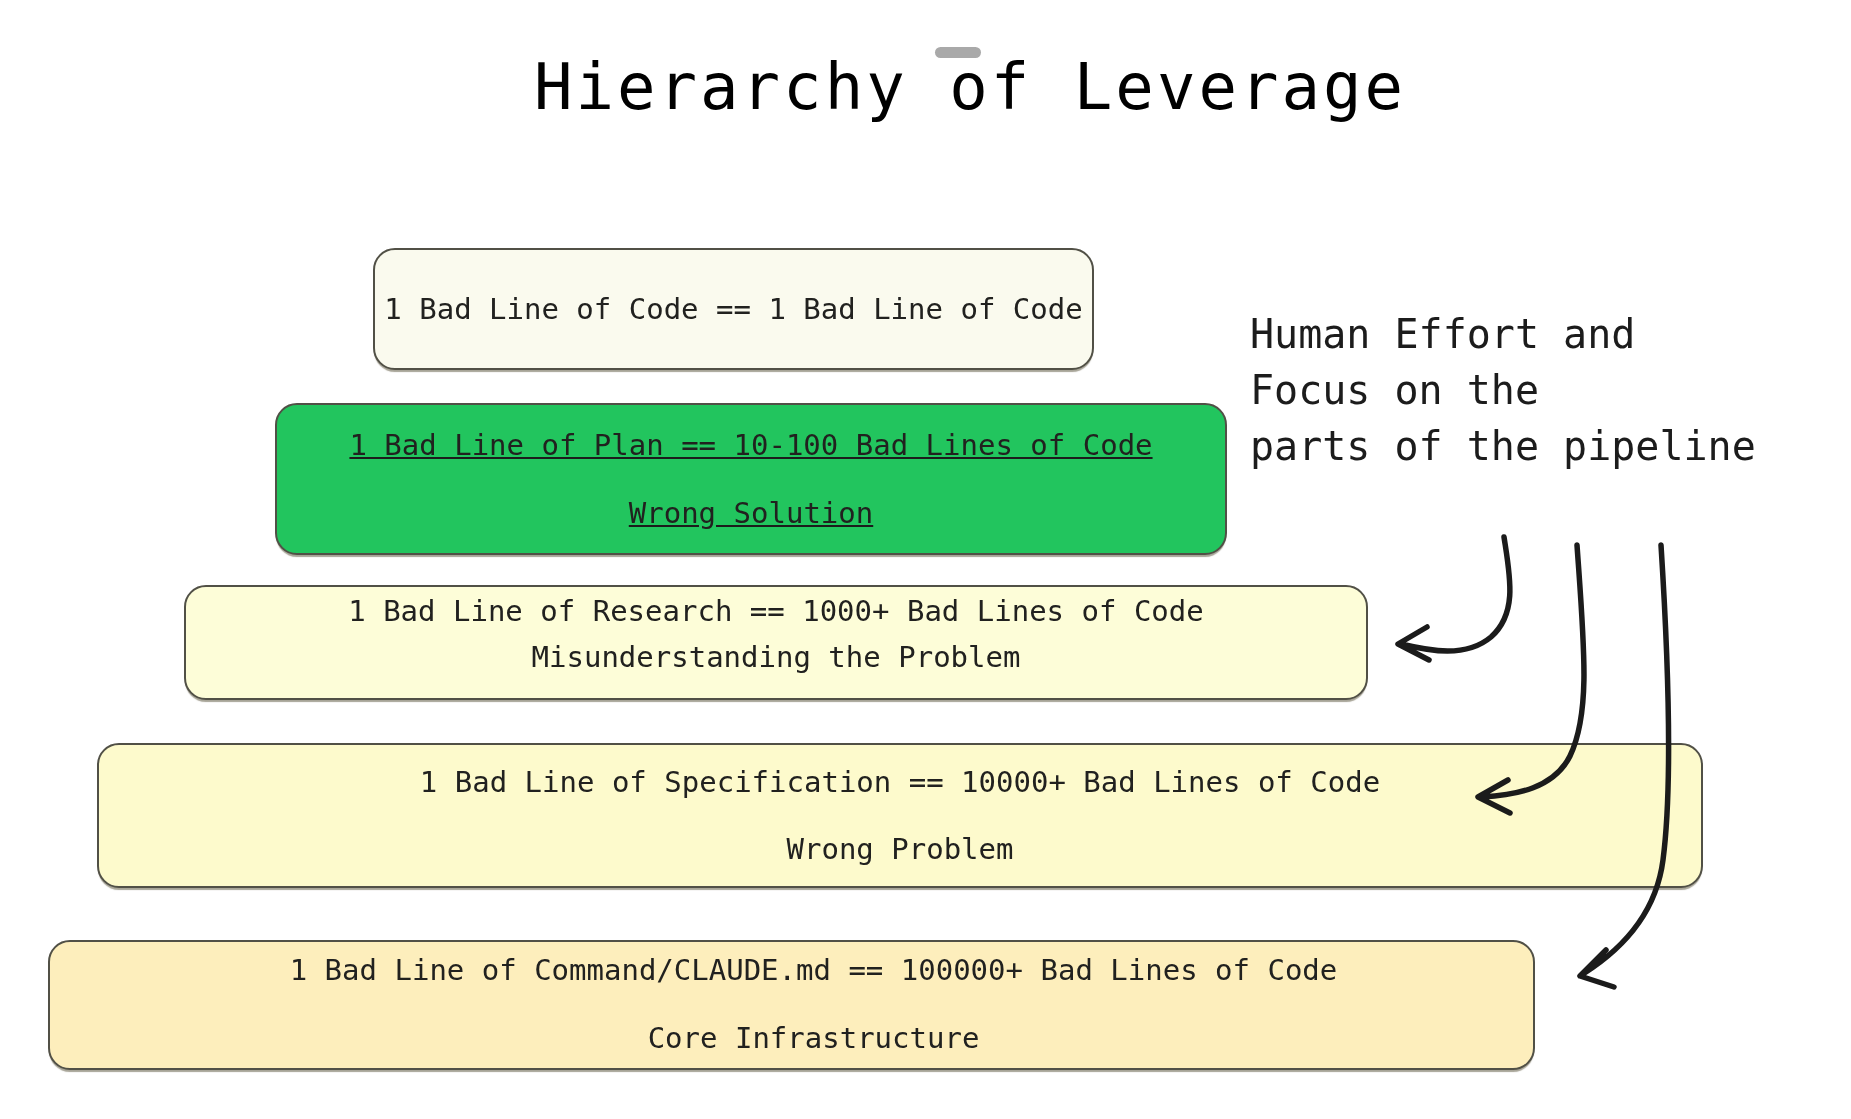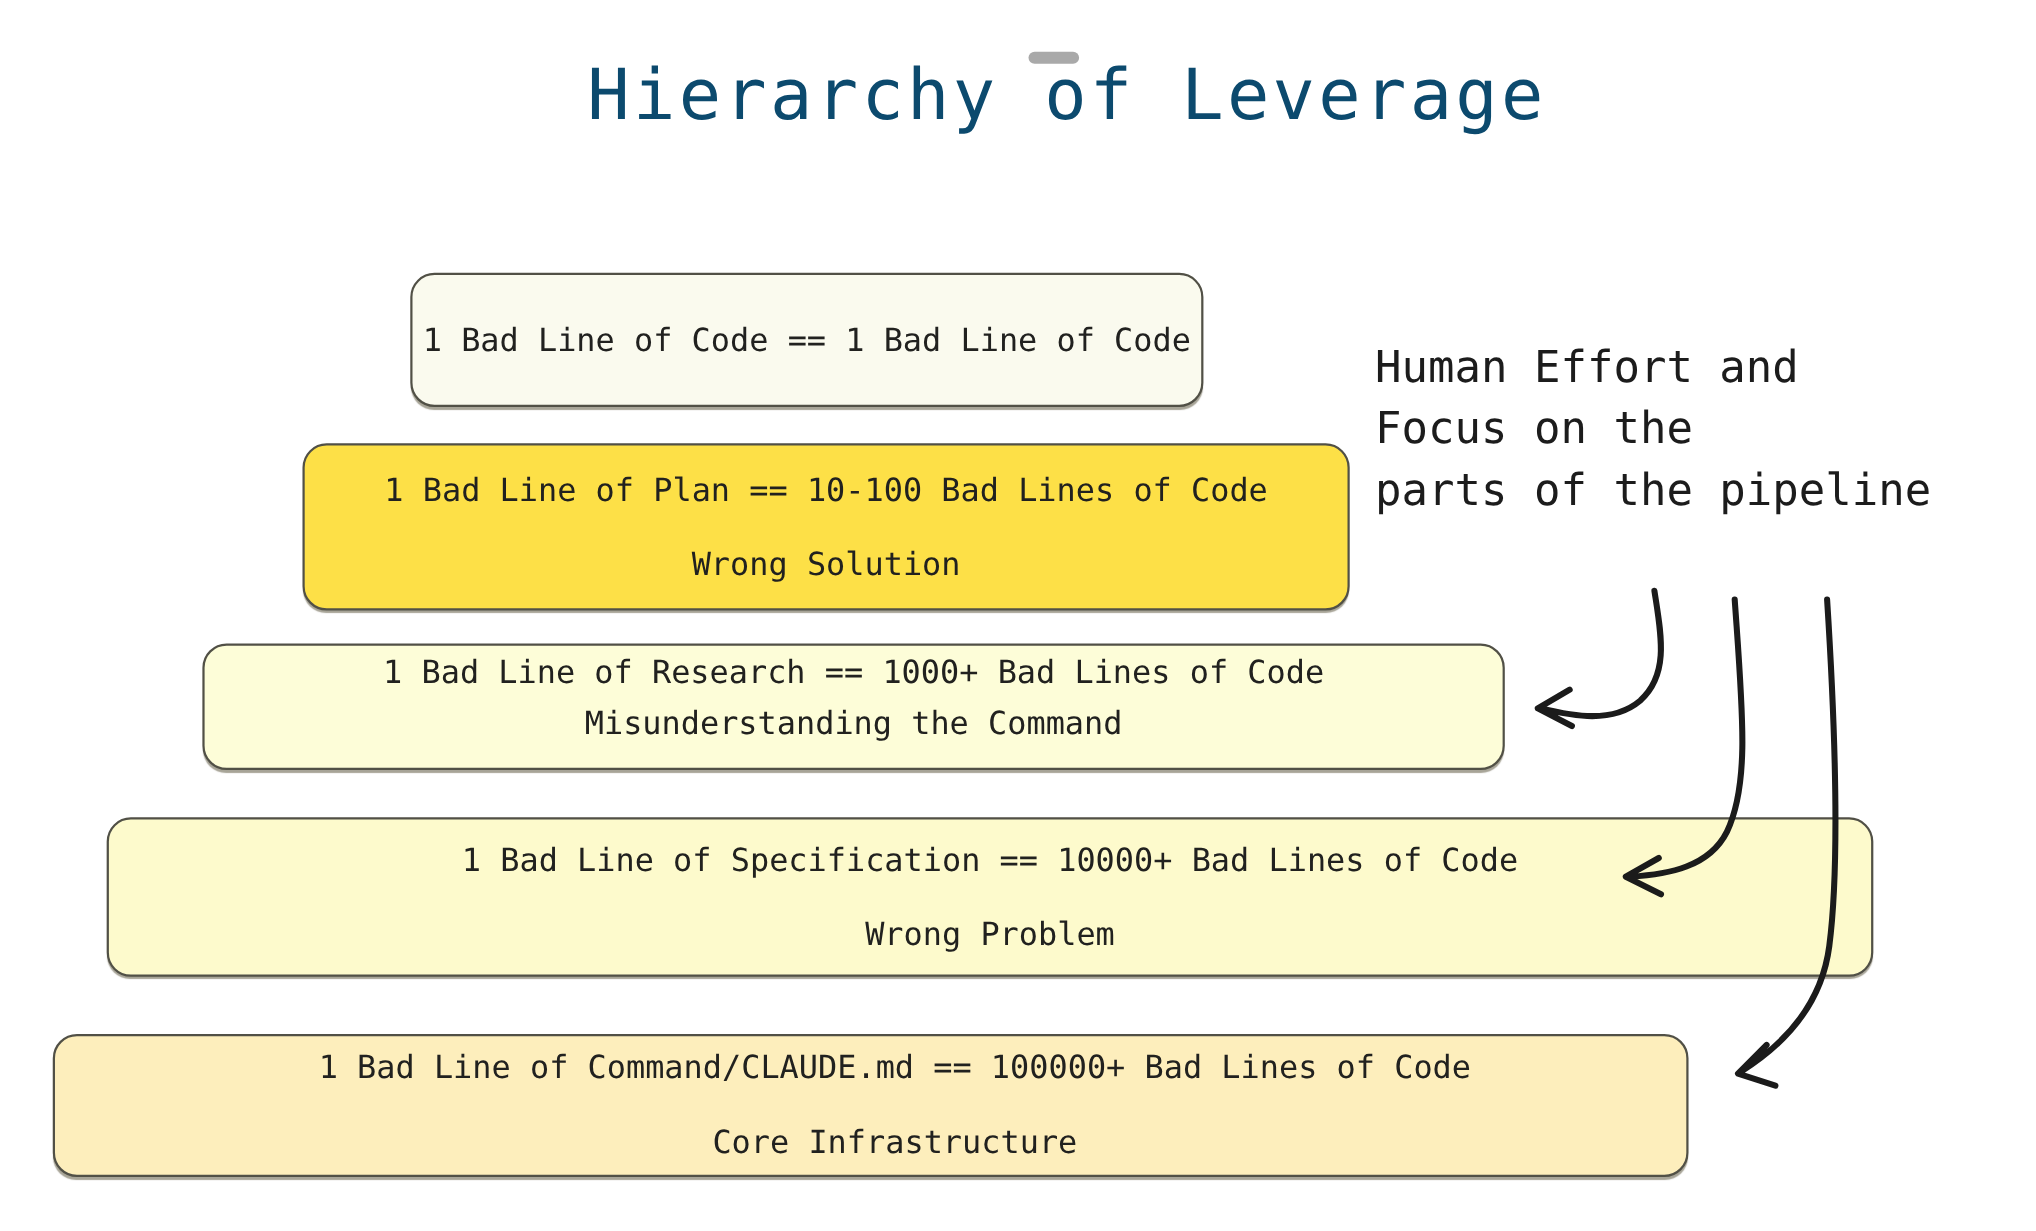--- a/index.html
+++ b/index.html
@@ -12,21 +12,21 @@
     color:#1c1c1c;
   }
   .title{
     position:absolute;
     top:50px;
     left:970px;
     transform:translateX(-50%);
     font-size:64px;
     letter-spacing:3px;
     white-space:nowrap;
-    color:#0c4a6e;
+    color:#000000;
   }
   .title-dash{
     position:absolute;
     left:935px;top:47px;
     width:46px;height:11px;
     border-radius:6px;
     background:#a9a9a9;
   }
   .level{
     position:absolute;
@@ -78,28 +78,28 @@
 
 <div id="canvas">
 
   <div class="title-dash"></div>
   <div class="title">Hierarchy of Leverage</div>
 
   <div id="lvl1" class="level single" style="background: rgb(250, 250, 238);">
     <div class="ln">1 Bad Line of Code == 1 Bad Line of Code</div>
   </div>
 
-  <div id="lvl2" class="level" style="background: #fde047;">
+  <div id="lvl2" class="level" style="background: #22c55e; text-decoration: underline;">
     <div class="ln">1 Bad Line of Plan == 10-100 Bad Lines of Code</div>
     <div class="ln">Wrong Solution</div>
   </div>
 
   <div id="lvl3" class="level" style="background: rgb(253, 253, 216);">
     <div class="ln">1 Bad Line of Research == 1000+ Bad Lines of Code</div>
-    <div class="ln">Misunderstanding the Command</div>
+    <div class="ln">Misunderstanding the Problem</div>
   </div>
 
   <div id="lvl4" class="level" style="background: rgb(253, 250, 204);">
     <div class="ln">1 Bad Line of Specification == 10000+ Bad Lines of Code</div>
     <div class="ln">Wrong Problem</div>
   </div>
 
   <div id="lvl5" class="level" style="background: rgb(253, 238, 188); padding-left: 44px;">
     <div class="ln">1 Bad Line of Command/CLAUDE.md == 100000+ Bad Lines of Code</div>
     <div class="ln">Core Infrastructure</div>

